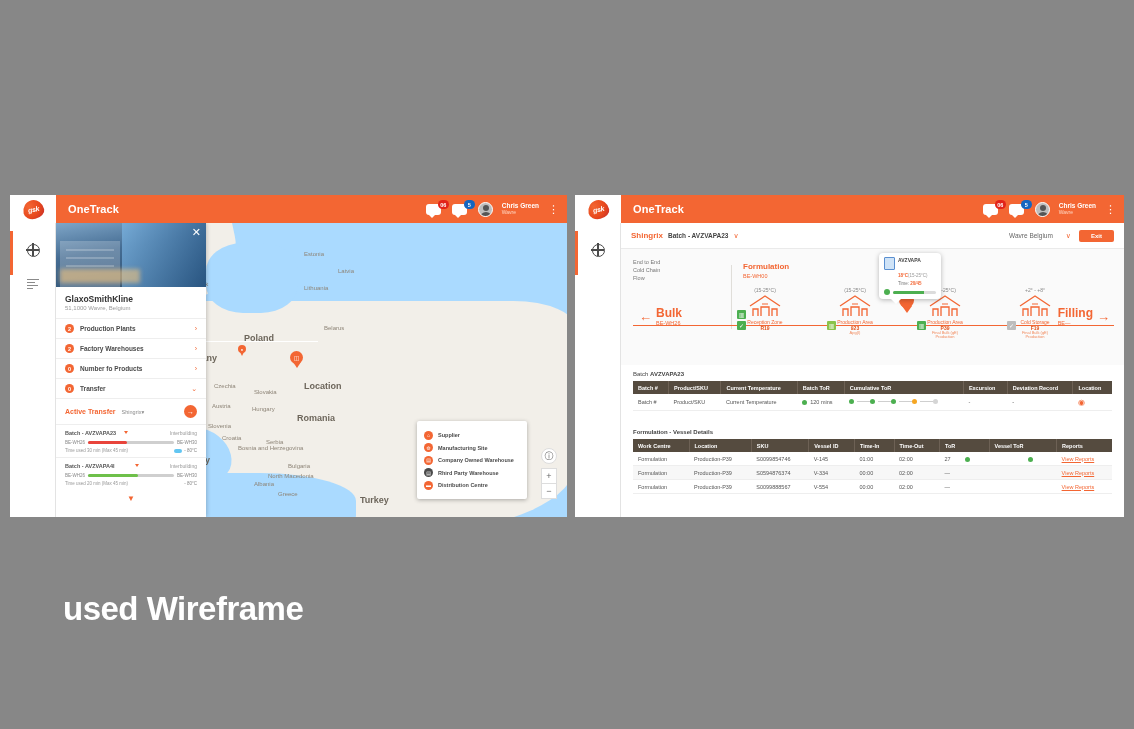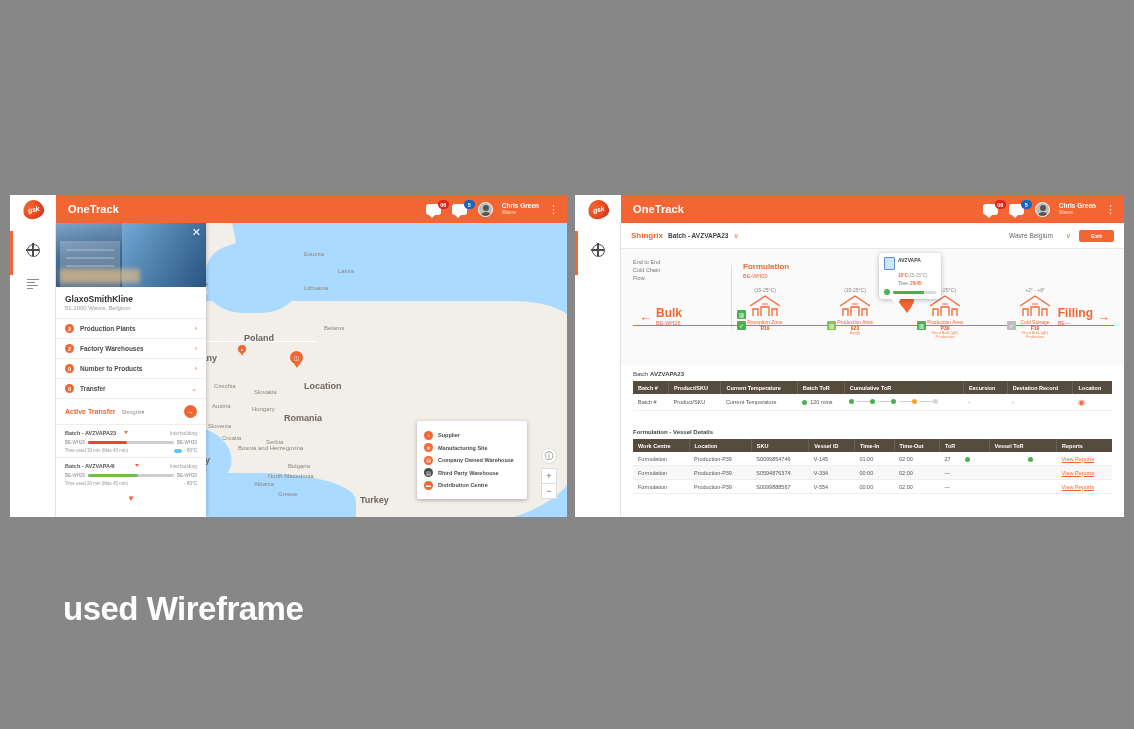--- a/index.html
+++ b/index.html
@@ -287,21 +287,21 @@
         <div class="map-label" style="left: 34px; top: 146px;">Luxembourg</div>
         <div class="map-label" style="left: 122px; top: 160px;">Czechia</div>
         <div class="map-label" style="left: 162px; top: 166px;">Slovakia</div>
         <div class="map-label big" style="left: 212px; top: 158px;">Location</div>
         <div class="map-label" style="left: 120px; top: 180px;">Austria</div>
         <div class="map-label" style="left: 160px; top: 183px;">Hungary</div>
         <div class="map-label big" style="left: 14px; top: 188px;">France</div>
         <div class="map-label" style="left: 62px; top: 196px;">Switzerland</div>
         <div class="map-label" style="left: 116px; top: 200px;">Slovenia</div>
         <div class="map-label" style="left: 130px; top: 212px;">Croatia</div>
-        <div class="map-label big" style="left: 192px; top: 190px;">Romania</div>
+        <div class="map-label big" style="left: 205px; top: 190px;">Romania</div>
         <div class="map-label" style="left: 146px; top: 222px;">Bosnia and Herzegovina</div>
         <div class="map-label" style="left: 174px; top: 216px;">Serbia</div>
         <div class="map-label" style="left: 196px; top: 240px;">Bulgaria</div>
         <div class="map-label big" style="left: 100px; top: 232px;">Italy</div>
         <div class="map-label" style="left: 176px; top: 250px;">North Macedonia</div>
         <div class="map-label" style="left: 162px; top: 258px;">Albania</div>
         <div class="map-label" style="left: 186px; top: 268px;">Greece</div>
         <div class="map-label big" style="left: 268px; top: 272px;">Turkey</div>
         <div class="map-label" style="left: 92px; top: 58px;">Denmark</div>
         <div class="map-label" style="left: 64px; top: 43px;">Hamburg</div>

